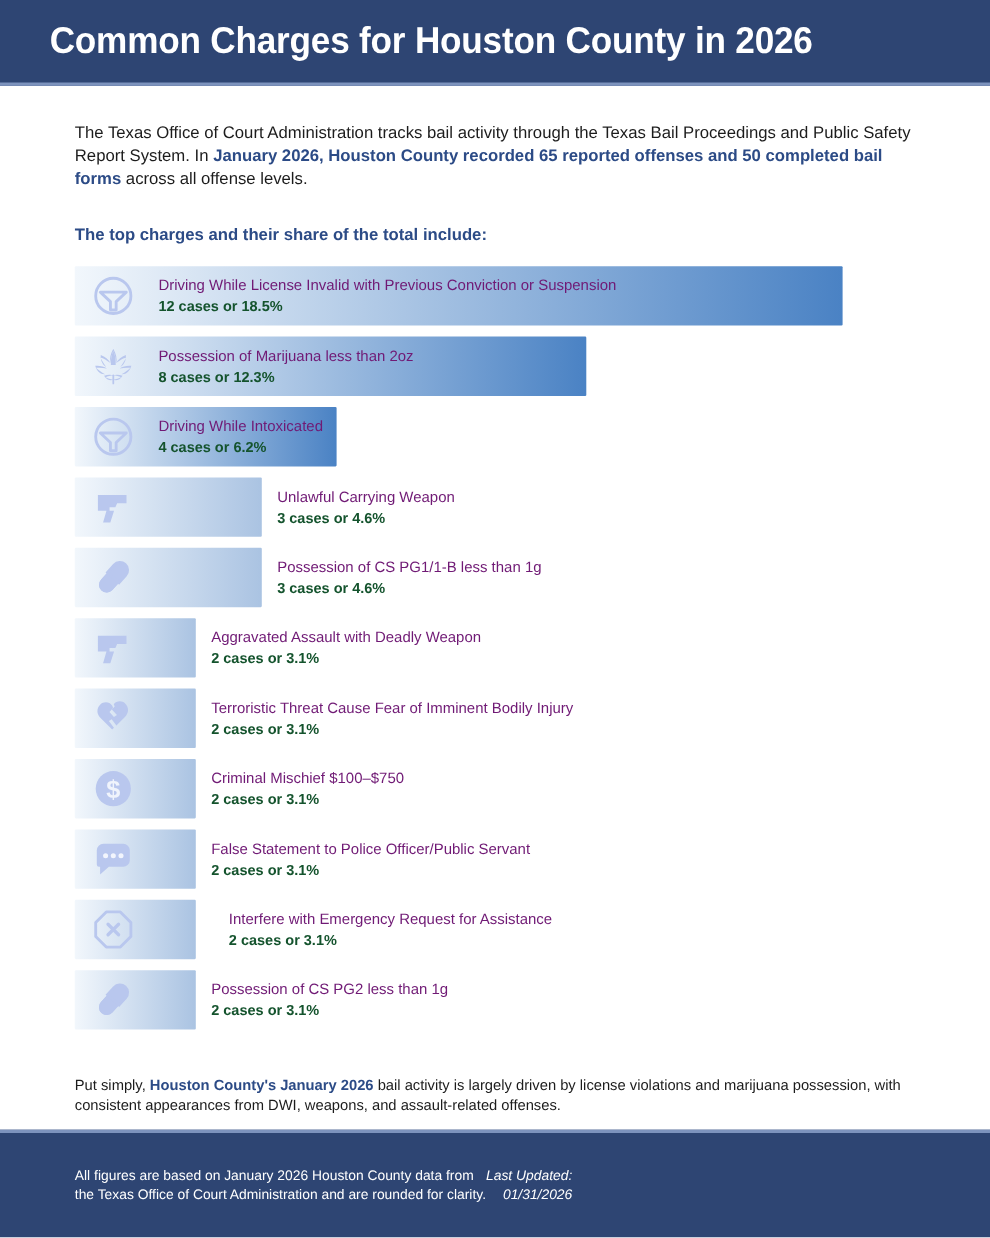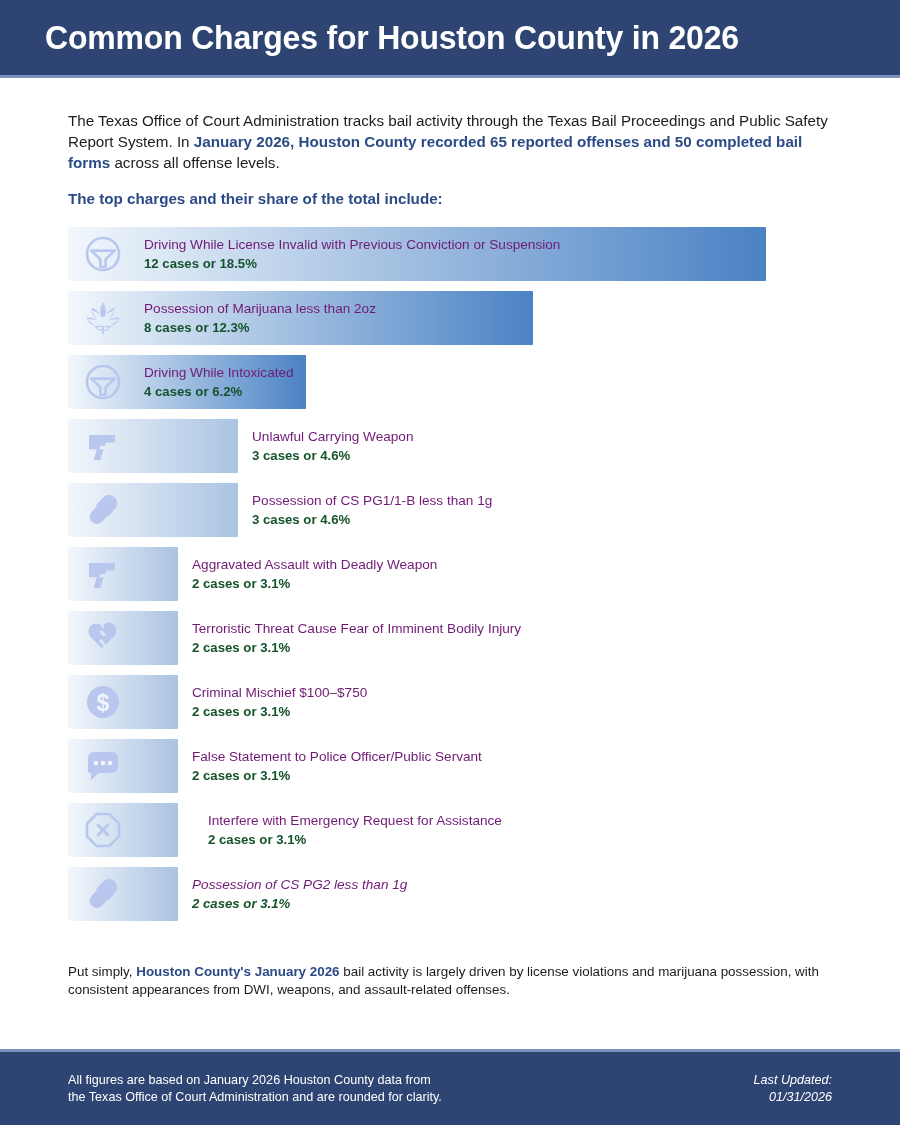--- a/index.html
+++ b/index.html
@@ -25,21 +25,21 @@
   }
 
   
   .body-wrap{padding:0 68px;box-sizing:border-box;}
   .intro{
     margin-top:32px;color:#1c1c1c;font-size:15.2px;line-height:21px;
     max-width:764px;
   }
   .intro .hl{color:#2c4b86;font-weight:bold;}
   .subhead{
-    margin-top:17px;color:#2c4b86;font-size:15.2px;font-weight:bold;
+    margin-top:32px;color:#2c4b86;font-size:15.2px;font-weight:bold;
   }
 
   
   .chart{margin-top:20px;position:relative;}
   .row{position:relative;height:64px;}
   .bar{
     position:absolute;left:0;top:0;height:54px;border-radius:1px;
   }
   .icon-box{
     position:absolute;left:8px;top:0;height:54px;width:54px;
@@ -56,24 +56,24 @@
   .lab-value{color:#14532d;font-size:13.2px;font-weight:bold;line-height:18px;margin-top:2px;}
 
   
   .summary{
     margin-top:32px;color:#1c1c1c;font-size:13.4px;line-height:18px;max-width:770px;
   }
   .summary .hl{color:#2c4b86;font-weight:bold;}
 
   
   .footer{
-    position:absolute;left:0;bottom:0;width:100%;height:76px;
+    position:absolute;left:0;bottom:0;width:100%;height:98px;
     background:#2e4573;border-top:3px solid #7d93bd;
     box-sizing:border-box;display:flex;align-items:center;
-    justify-content:space-between;padding:0 68px;
+    padding:0 68px;
   }
   .footer-left{color:#ffffff;font-size:12.6px;line-height:17px;}
   .footer-right{color:#ffffff;font-size:12.6px;line-height:17px;font-style:italic;text-align:right;}
 </style>
 </head>
 <body>
 
 <div class="page">
 
   <div class="header">
@@ -237,21 +237,21 @@
           <div class="bar" style="width: 110px; background: linear-gradient(90deg, rgb(242, 247, 252) 0%, rgb(170, 195, 226) 100%);"></div>
           <div class="icon-box">
             <svg width="40" height="40" viewBox="0 0 40 40">
               <g transform="rotate(42 20 20)">
                 <rect x="13" y="4" width="14" height="32" rx="7" fill="#b9c7ee"></rect>
                 <path d="M13 20 h14 v9 a7 7 0 0 1 -7 7 a7 7 0 0 1 -7 -7 Z" fill="#b9c7ee"></path>
                 <path d="M13 11 a7 7 0 0 1 7 -7 a7 7 0 0 1 7 7 v9 h-14 Z" fill="none" stroke="#b9c7ee" stroke-width="2.6"></path>
               </g>
             </svg>
           </div>
-          <div class="labels" style="left: 124px; font-style: italic;">
+          <div class="labels" style="left: 124px;">
             <div class="lab-title">Possession of CS PG2 less than 1g</div>
             <div class="lab-value">2 cases or 3.1%</div>
           </div>
         </div>
       </div>
 
     <p class="summary"><span>Put simply, </span><span class="hl">Houston County's January 2026</span><span> bail activity is largely driven by license violations and marijuana possession, with consistent appearances from DWI, weapons, and assault-related offenses.</span></p>
 
   </div>
 

